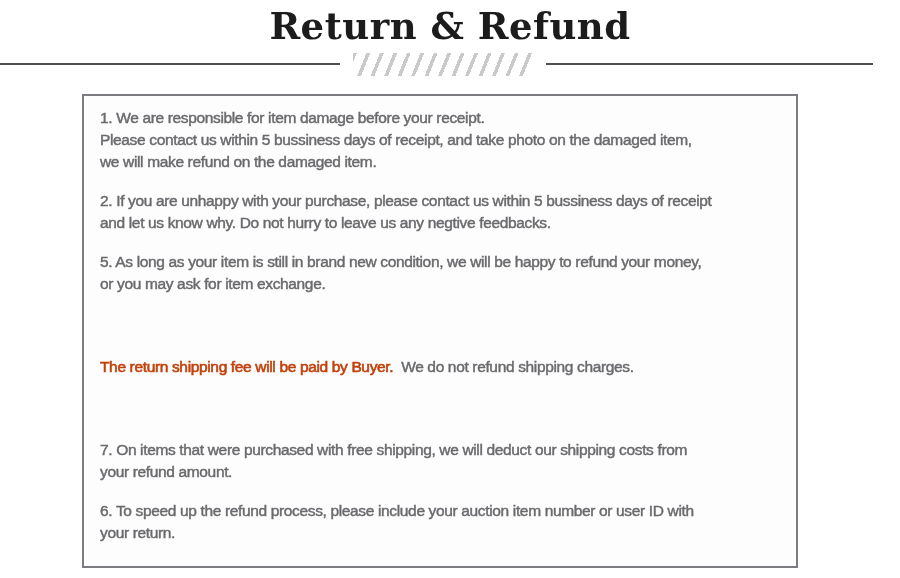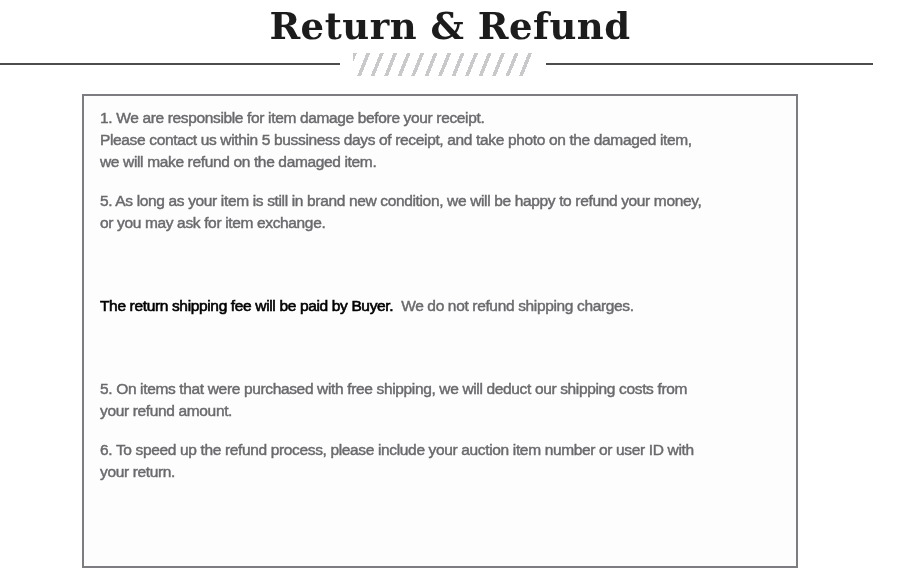--- a/index.html
+++ b/index.html
@@ -70,49 +70,51 @@
     margin: 0 0 17px 0;
     font-size: 15.5px;
     line-height: 22px;
     letter-spacing: -0.35px;
     color: #6a6a6e;
     -webkit-text-stroke: 0.45px currentColor;
     white-space: pre;
   }
   .policy-line { white-space: pre; }
   .hl {
-    color: #000000;
+    color: #c2410c;
     -webkit-text-stroke: 0.6px currentColor;
   }
 </style>
 </head>
 <body>
 
 <div class="page">
 
   <div class="page-title">Return &amp; Refund</div>
 
   <div class="divider-line left"></div>
   <div class="hatch"></div>
   <div class="divider-line right"></div>
 
   <div class="policy-box">
 
     <div class="policy-item">1. We are responsible for item damage before your receipt.
 Please contact us within 5 bussiness days of receipt, and take photo on the damaged item,
 we will make refund on the damaged item.</div>
 
+    <div class="policy-item">2. If you are unhappy with your purchase, please contact us within 5 bussiness days of receipt
+and let us know why. Do not hurry to leave us any negtive feedbacks.</div>
 
     <div class="policy-item">5. As long as your item is still in brand new condition, we will be happy to refund your money,
 or you may ask for item exchange.</div>
 
     <div class="policy-item">
       <div class="policy-line"><span class="hl">The return shipping fee will be paid by Buyer.</span><span>  We do not refund shipping charges.</span></div>
     </div>
 
-    <div class="policy-item">5. On items that were purchased with free shipping, we will deduct our shipping costs from
+    <div class="policy-item">7. On items that were purchased with free shipping, we will deduct our shipping costs from
 your refund amount.</div>
 
     <div class="policy-item">6. To speed up the refund process, please include your auction item number or user ID with
 your return.</div>
 
   </div>
 </div>
 
 </body></html>

